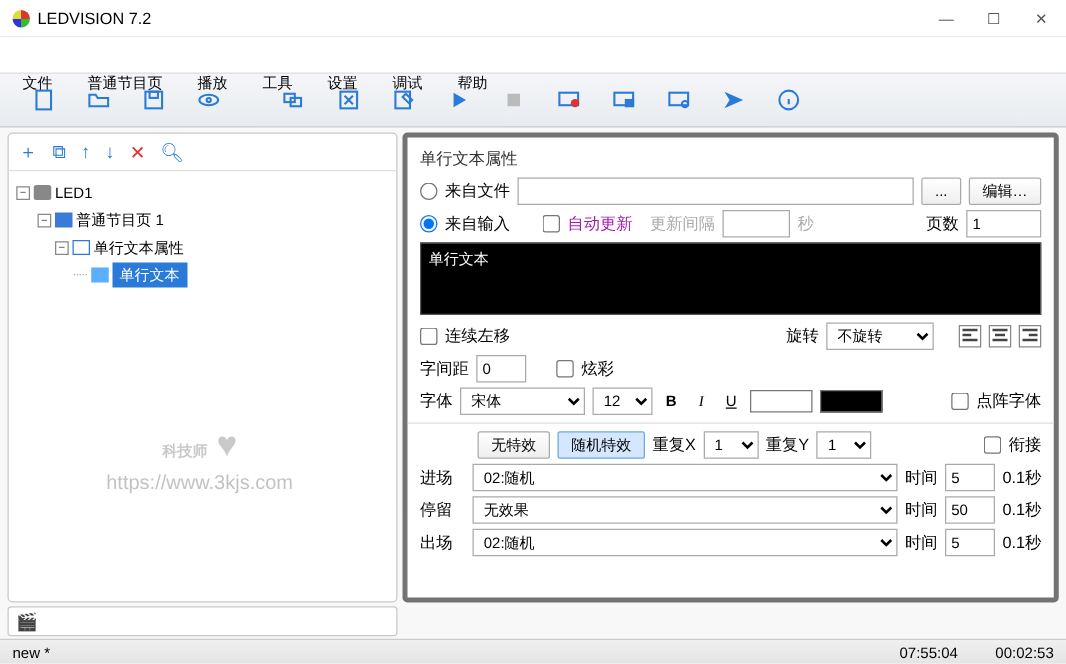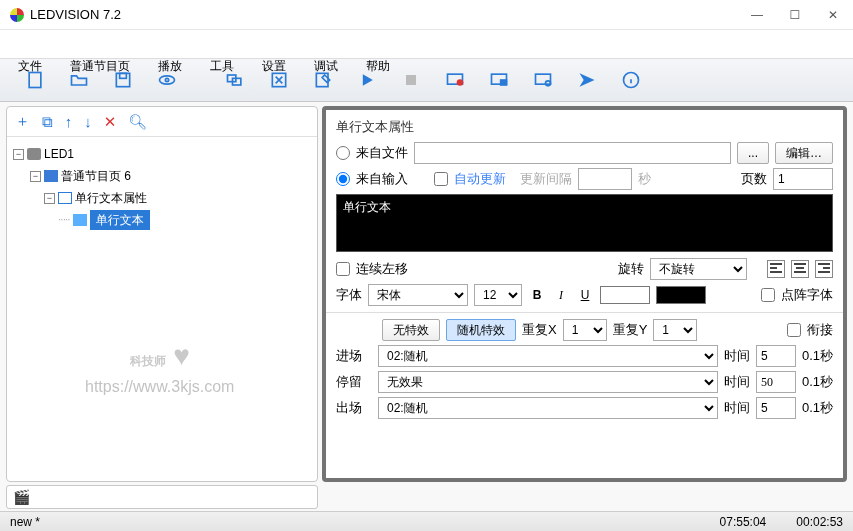--- a/index.html
+++ b/index.html
@@ -164,21 +164,21 @@
     <div class="tree">
       <div class="row">
         <span class="exp">−</span>
         <span class="ico" style="background:#888;border-radius:2px"></span>
         <span>LED1</span>
       </div>
       <div class="row">
         <span class="ind" style="width:14px"></span>
         <span class="exp">−</span>
         <span class="ico" style="background:#3a7bd8"></span>
-        <span>普通节目页 6</span>
+        <span>普通节目页 1</span>
       </div>
       <div class="row">
         <span class="ind" style="width:28px"></span>
         <span class="exp">−</span>
         <span class="ico" style="border:1px solid #2a7bd8"></span>
         <span>单行文本属性</span>
       </div>
       <div class="row">
         <span class="ind" style="width:42px"></span>
         <span class="dots">·····</span>
@@ -195,51 +195,58 @@
       <label>来自文件</label>
       <input type="text" style="flex: 1 1 0%;">
       <button class="btn">...</button>
       <button class="btn">编辑…</button>
     </div>
     <div class="form-row">
       <input type="radio" name="src" checked="" style="">
       <label>来自输入</label>
       <span style="width:14px"></span>
       <input type="checkbox" style="">
-      <label style="color:#3b82f6">自动更新</label>
+      <label style="color:#a21caf">自动更新</label>
       <label style="color:#aaa;margin-left:8px">更新间隔</label>
       <input type="text" style="width: 40px; color: rgb(170, 170, 170); padding-left: 48px;" value="10">
       <label style="color:#aaa">秒</label>
       <span style="flex:1"></span>
       <label>页数</label>
       <input type="text" style="width: 60px;" value="1">
     </div>
     <div class="black-box"><span>单行文本</span></div>
     <div class="form-row" style="margin-top:6px">
       <input type="checkbox" style="">
       <label>连续左移</label>
       <span style="flex:1"></span>
       <label>旋转</label>
-      <select style="width:97px"><option>不旋转</option></select>
+      <select style="width:86px"><option>不旋转</option></select>
       <span style="width:8px"></span>
       <span class="align-btn">
           <i style="width:100%"></i>
           <i style="width:60%"></i>
           <i style="width:100%"></i>
         </span>
       <span class="align-btn">
           <i style="width:100%"></i>
           <i style="width:60%;margin:0 auto"></i>
           <i style="width:100%"></i>
         </span>
       <span class="align-btn">
           <i style="width:100%"></i>
           <i style="width:60%;margin-left:auto"></i>
           <i style="width:100%"></i>
         </span>
+    </div>
+    <div class="form-row">
+      <label>字间距</label>
+      <input type="text" style="width: 40px;" value="0">
+      <span style="width:12px"></span>
+      <input type="checkbox" style="">
+      <label>炫彩</label>
     </div>
     <div class="form-row">
       <label>字体</label>
       <select style="width:100px"><option>宋体</option></select>
       <select style="width:48px"><option>12</option></select>
       <b style="width:18px;text-align:center;cursor:pointer">B</b>
       <i style="width:18px;text-align:center;cursor:pointer;font-family:serif">I</i>
       <u style="width:18px;text-align:center;cursor:pointer">U</u>
       <span class="color-sw" style="background:#fff"></span>
       <span class="color-sw" style="background:#000"></span>
@@ -264,21 +271,21 @@
       <label style="width:36px">进场</label>
       <select style="flex:1"><option>02:随机</option></select>
       <label>时间</label>
       <input type="text" style="width: 40px;" value="5">
       <label>0.1秒</label>
     </div>
     <div class="form-row">
       <label style="width:36px">停留</label>
       <select style="flex:1"><option>无效果</option></select>
       <label>时间</label>
-      <input type="text" style="width: 40px; font-family: Liberation Serif, serif;" value="50">
+      <input type="text" style="width: 40px;" value="50">
       <label>0.1秒</label>
     </div>
     <div class="form-row">
       <label style="width:36px">出场</label>
       <select style="flex:1"><option>02:随机</option></select>
       <label>时间</label>
       <input type="text" style="width: 40px;" value="5">
       <label>0.1秒</label>
     </div>
   </div>

